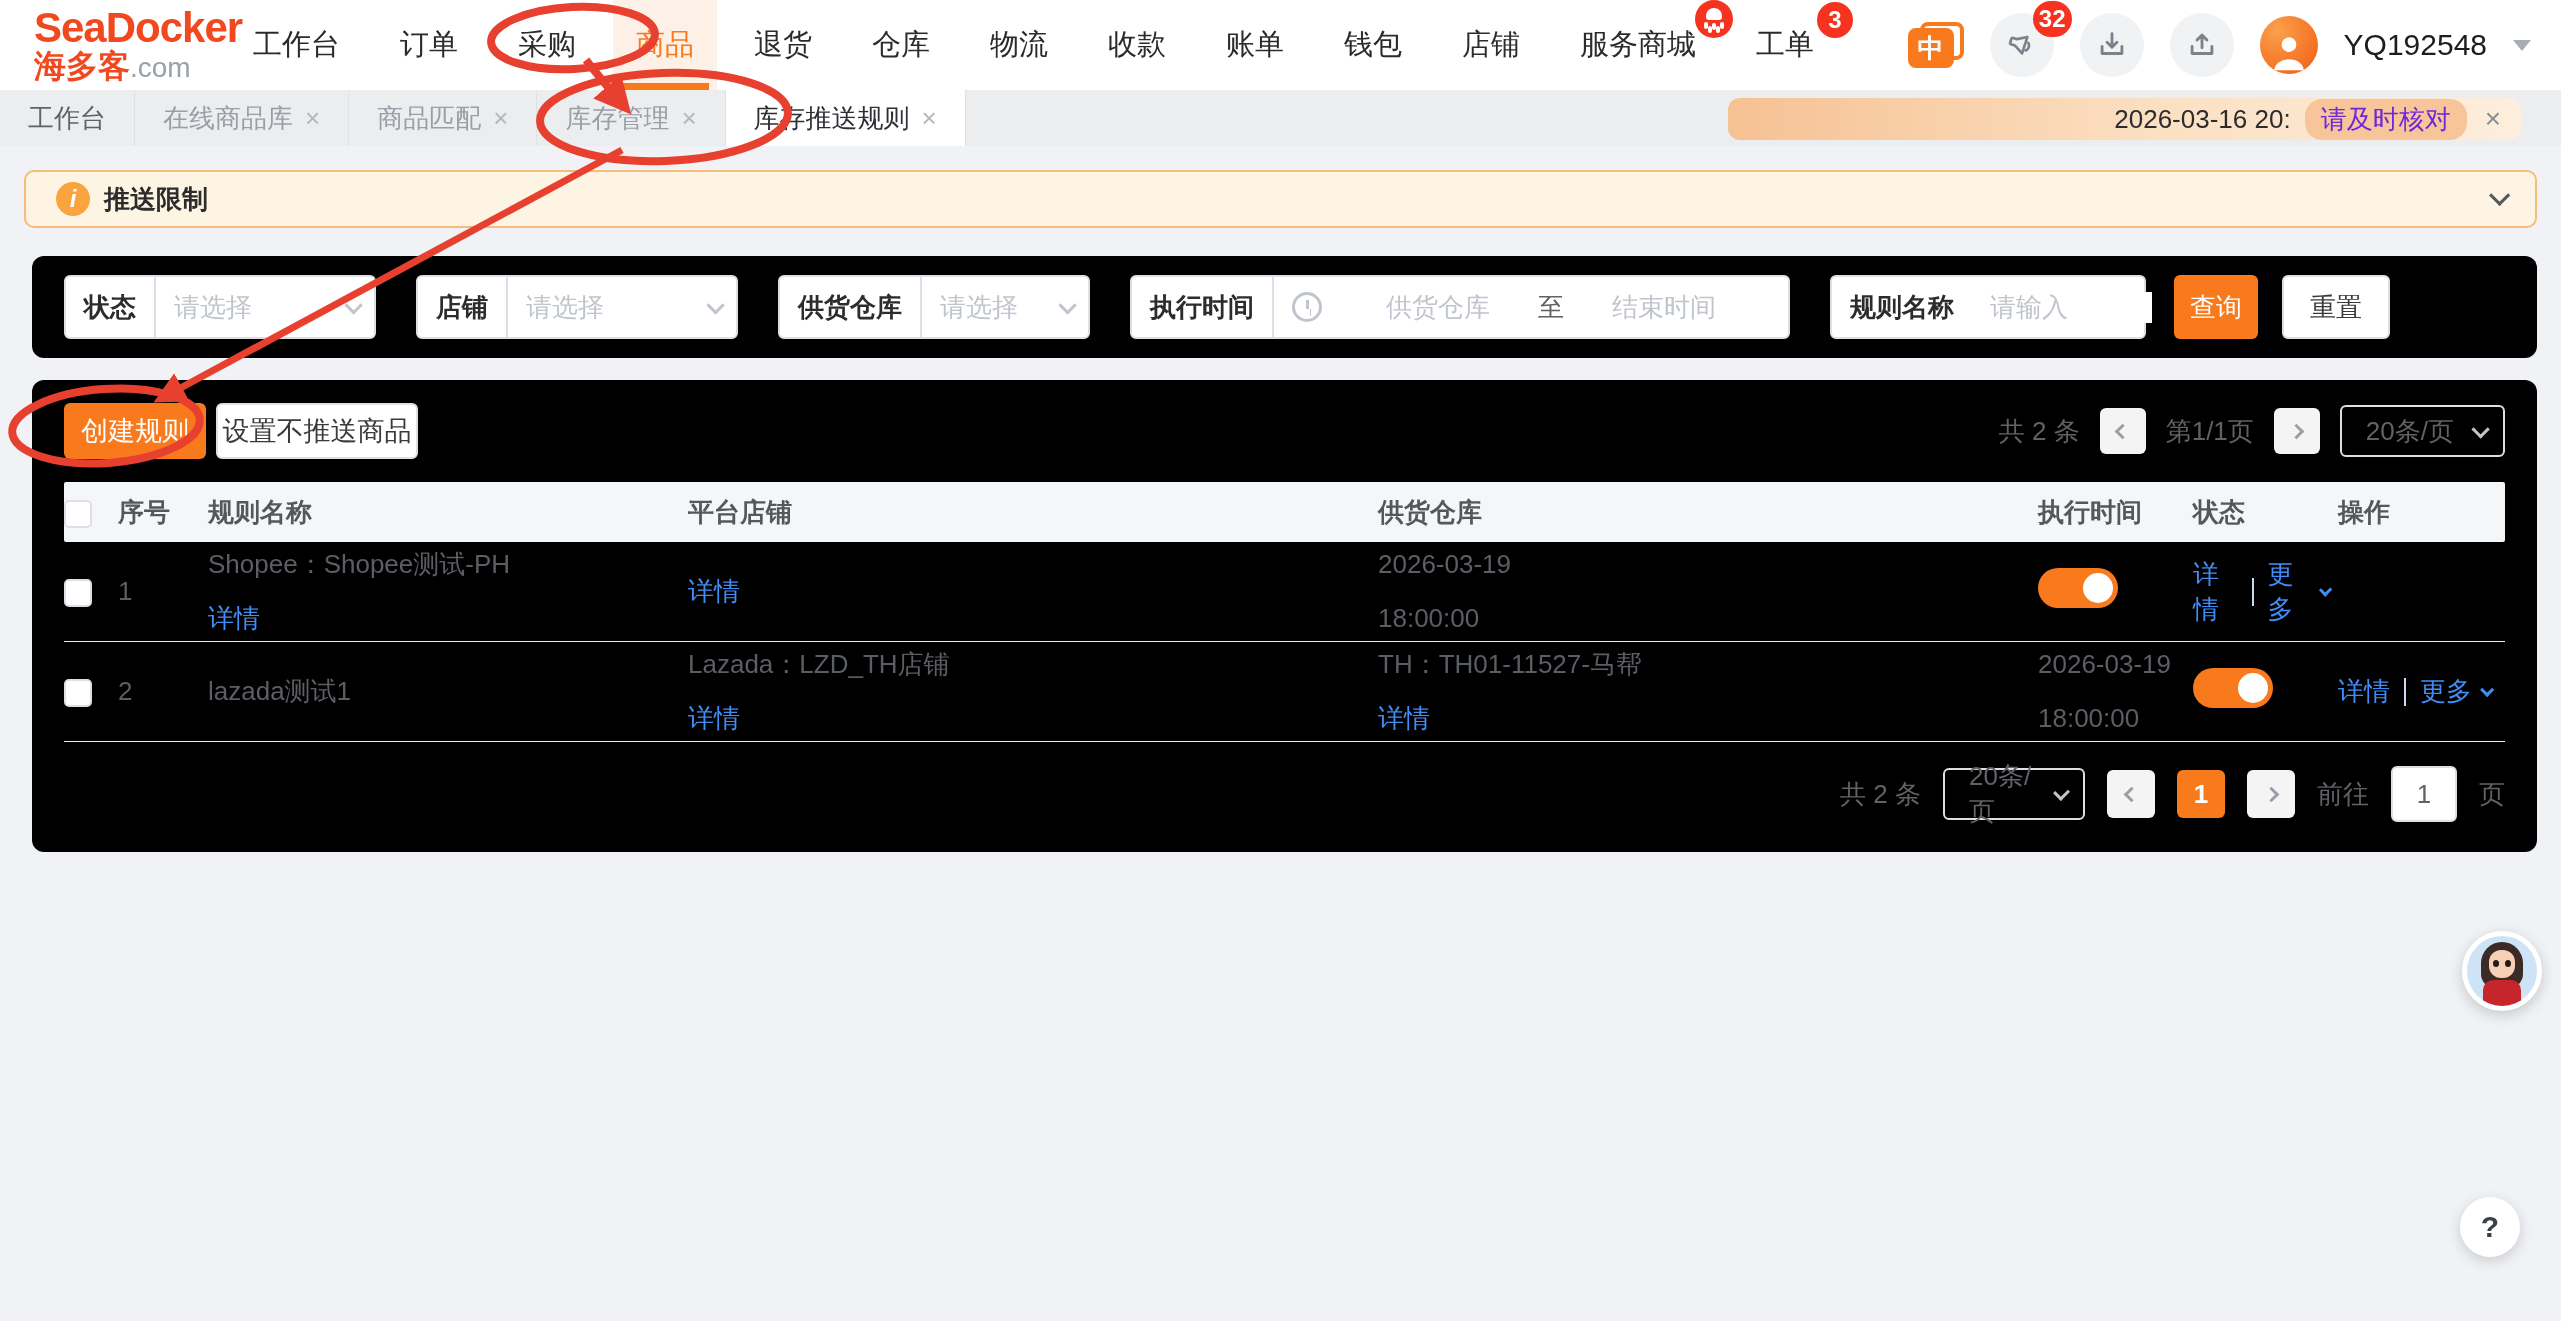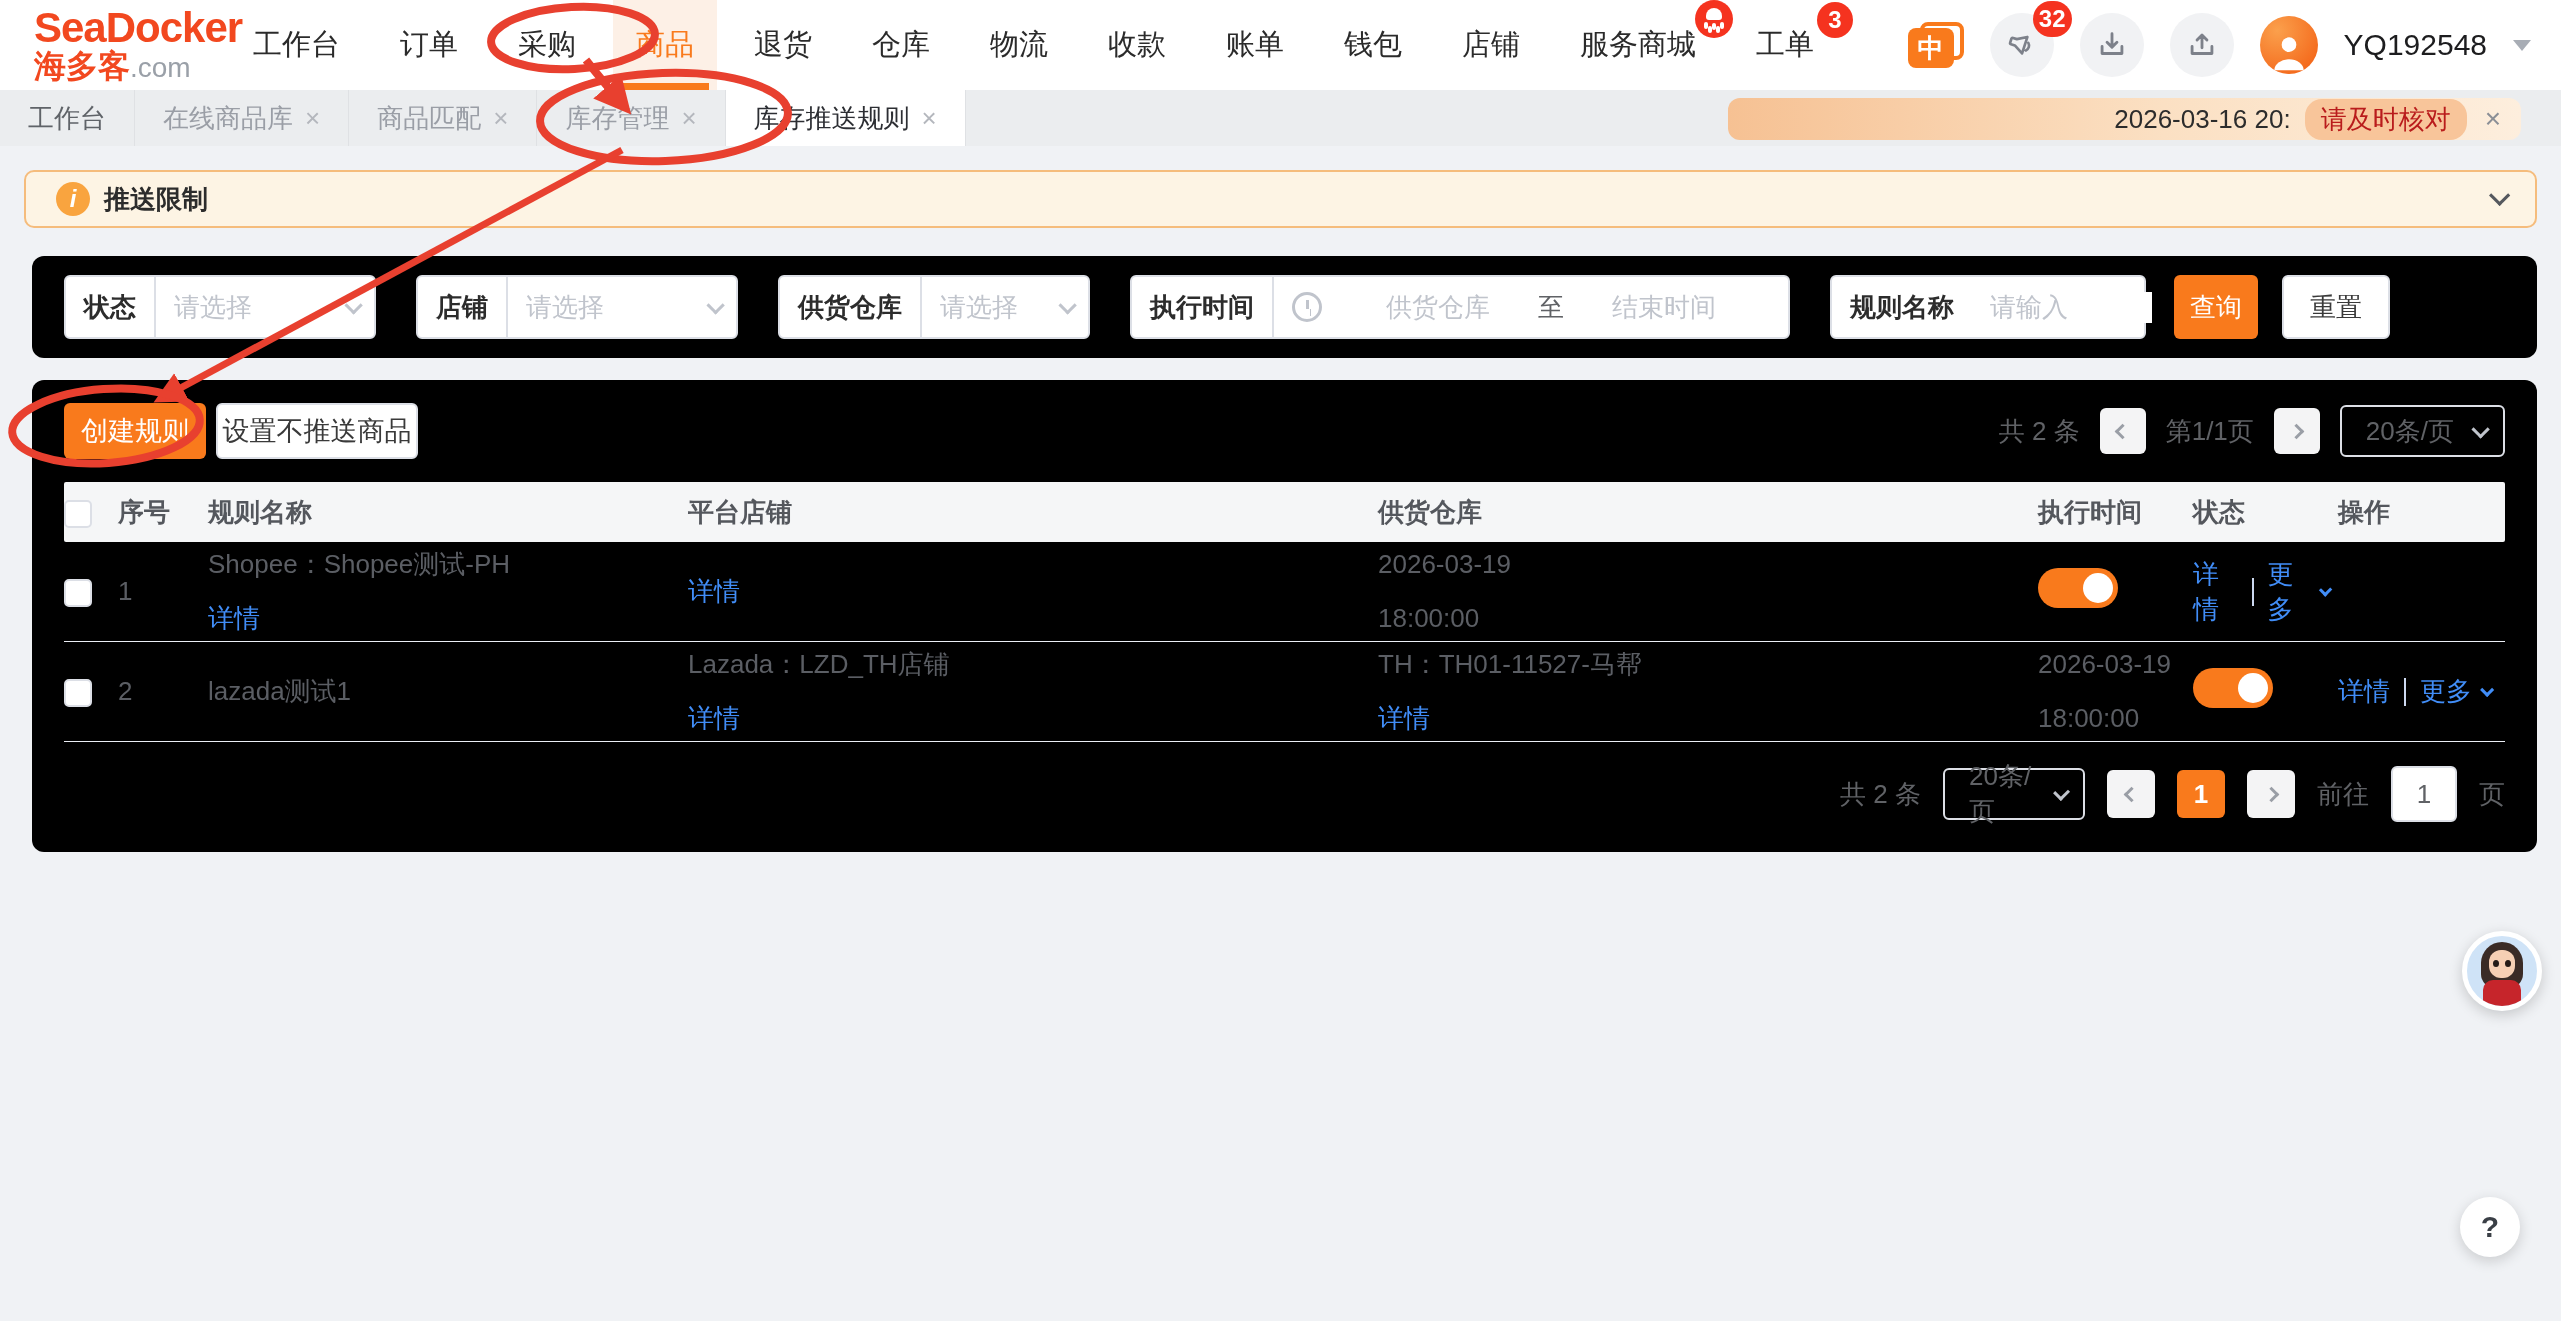--- a/index.html
+++ b/index.html
@@ -36,21 +36,21 @@
   
   .tabbar { height:56px; background:#ebedef; display:flex; align-items:stretch; position:relative; z-index:2; }
   .tab { display:flex; align-items:center; gap:12px; padding:0 28px; font-size:26px; color:#9a9ea6;
          border-right:1px solid #dfe1e4; cursor:pointer; white-space:nowrap; }
   .tab.first { color:#5f6368; }
   .tab .x { font-size:26px; color:#b4b7bd; }
   .tab.active { background:#fff; color:#2c2e33; font-weight:500; }
   .notice { position:absolute; right:40px; top:8px; height:42px; display:flex; align-items:center; gap:14px; padding:0 16px 0 26px;
             border-radius:12px; background:linear-gradient(90deg,#f6c193 0%, #fbe0c3 55%, #fdeedd 100%); }
   .notice .n-text { font-size:26px; color:#2c2c2c; margin-left:360px; }
-  .notice .n-tag { background:#f8c59a; border-radius:17px; padding:3px 16px; font-size:26px; color:#b91c1c; }
+  .notice .n-tag { background:#f8c59a; border-radius:17px; padding:3px 16px; font-size:26px; color:#6d28d9; }
   .notice .n-x { font-size:28px; color:#8b8f96; padding:0 4px; }
 
   
   .alert { position:absolute; left:24px; right:24px; top:170px; height:58px; background:#fdf4e4; border:2px solid #f5bc7c;
            border-radius:10px; display:flex; align-items:center; padding:0 30px; z-index:1; }
   .info-ic { width:34px; height:34px; border-radius:50%; background:#f9a43f; color:#fff; font-size:24px; font-weight:700;
              display:flex; align-items:center; justify-content:center; font-style:italic; flex:none; }
   .alert-title { margin-left:14px; font-size:26px; font-weight:700; color:#2c2c2c; }
   .alert .chev-wrap { margin-left:auto; }
 

